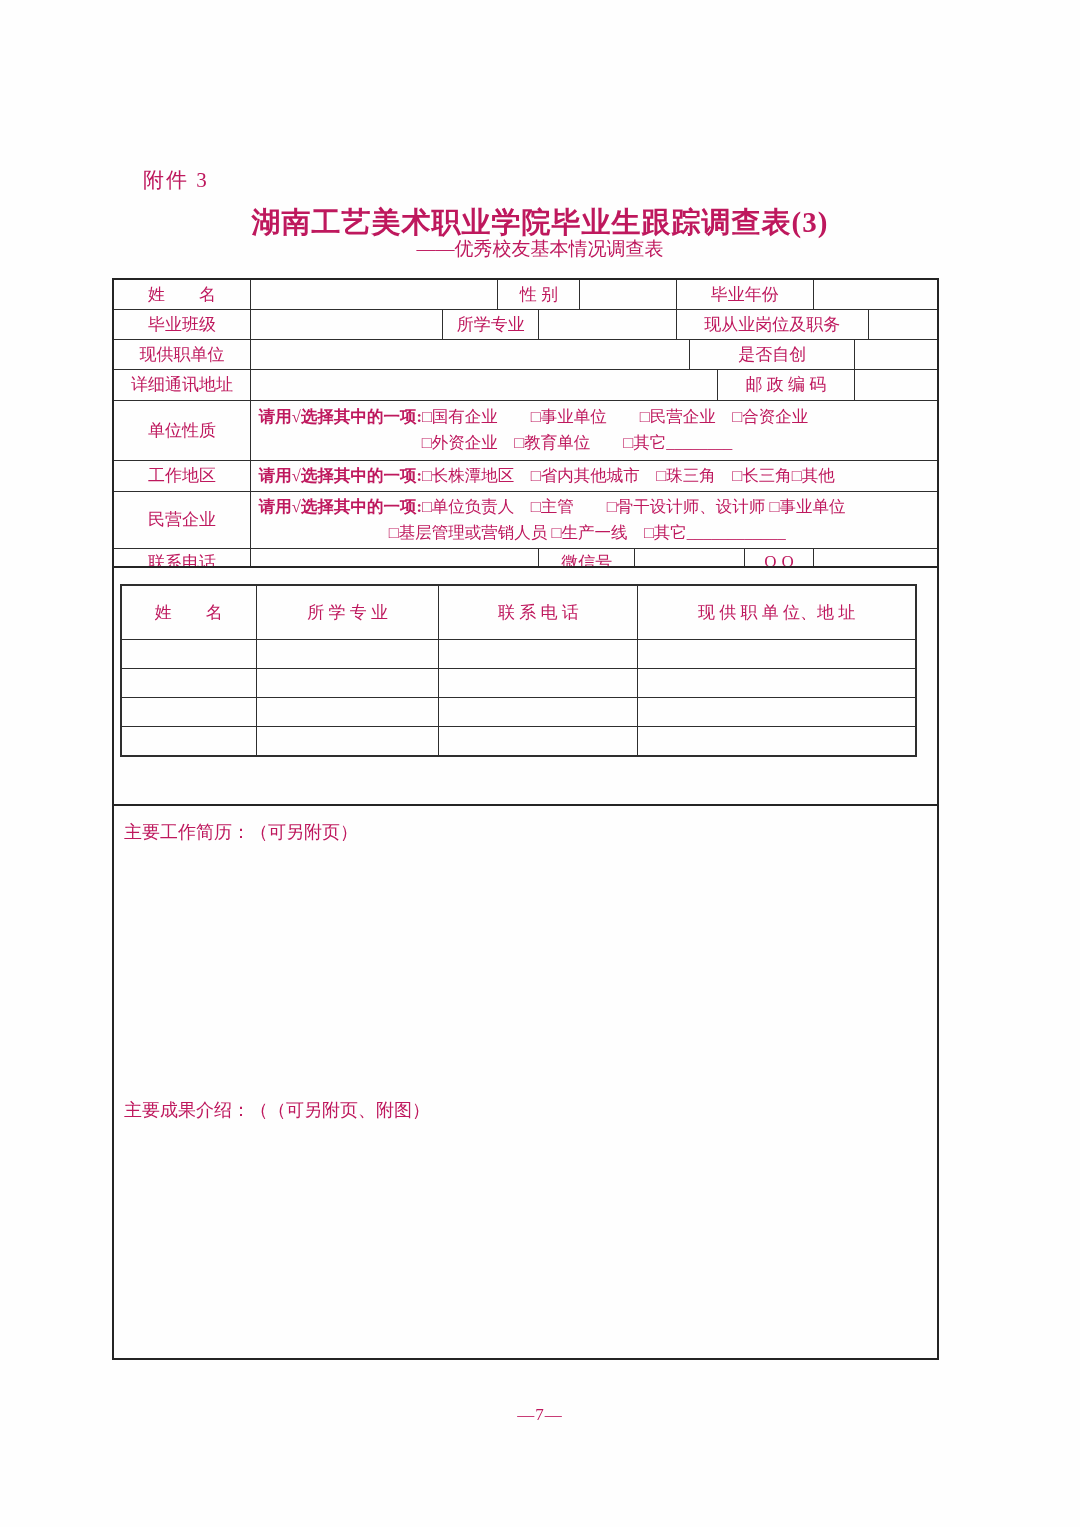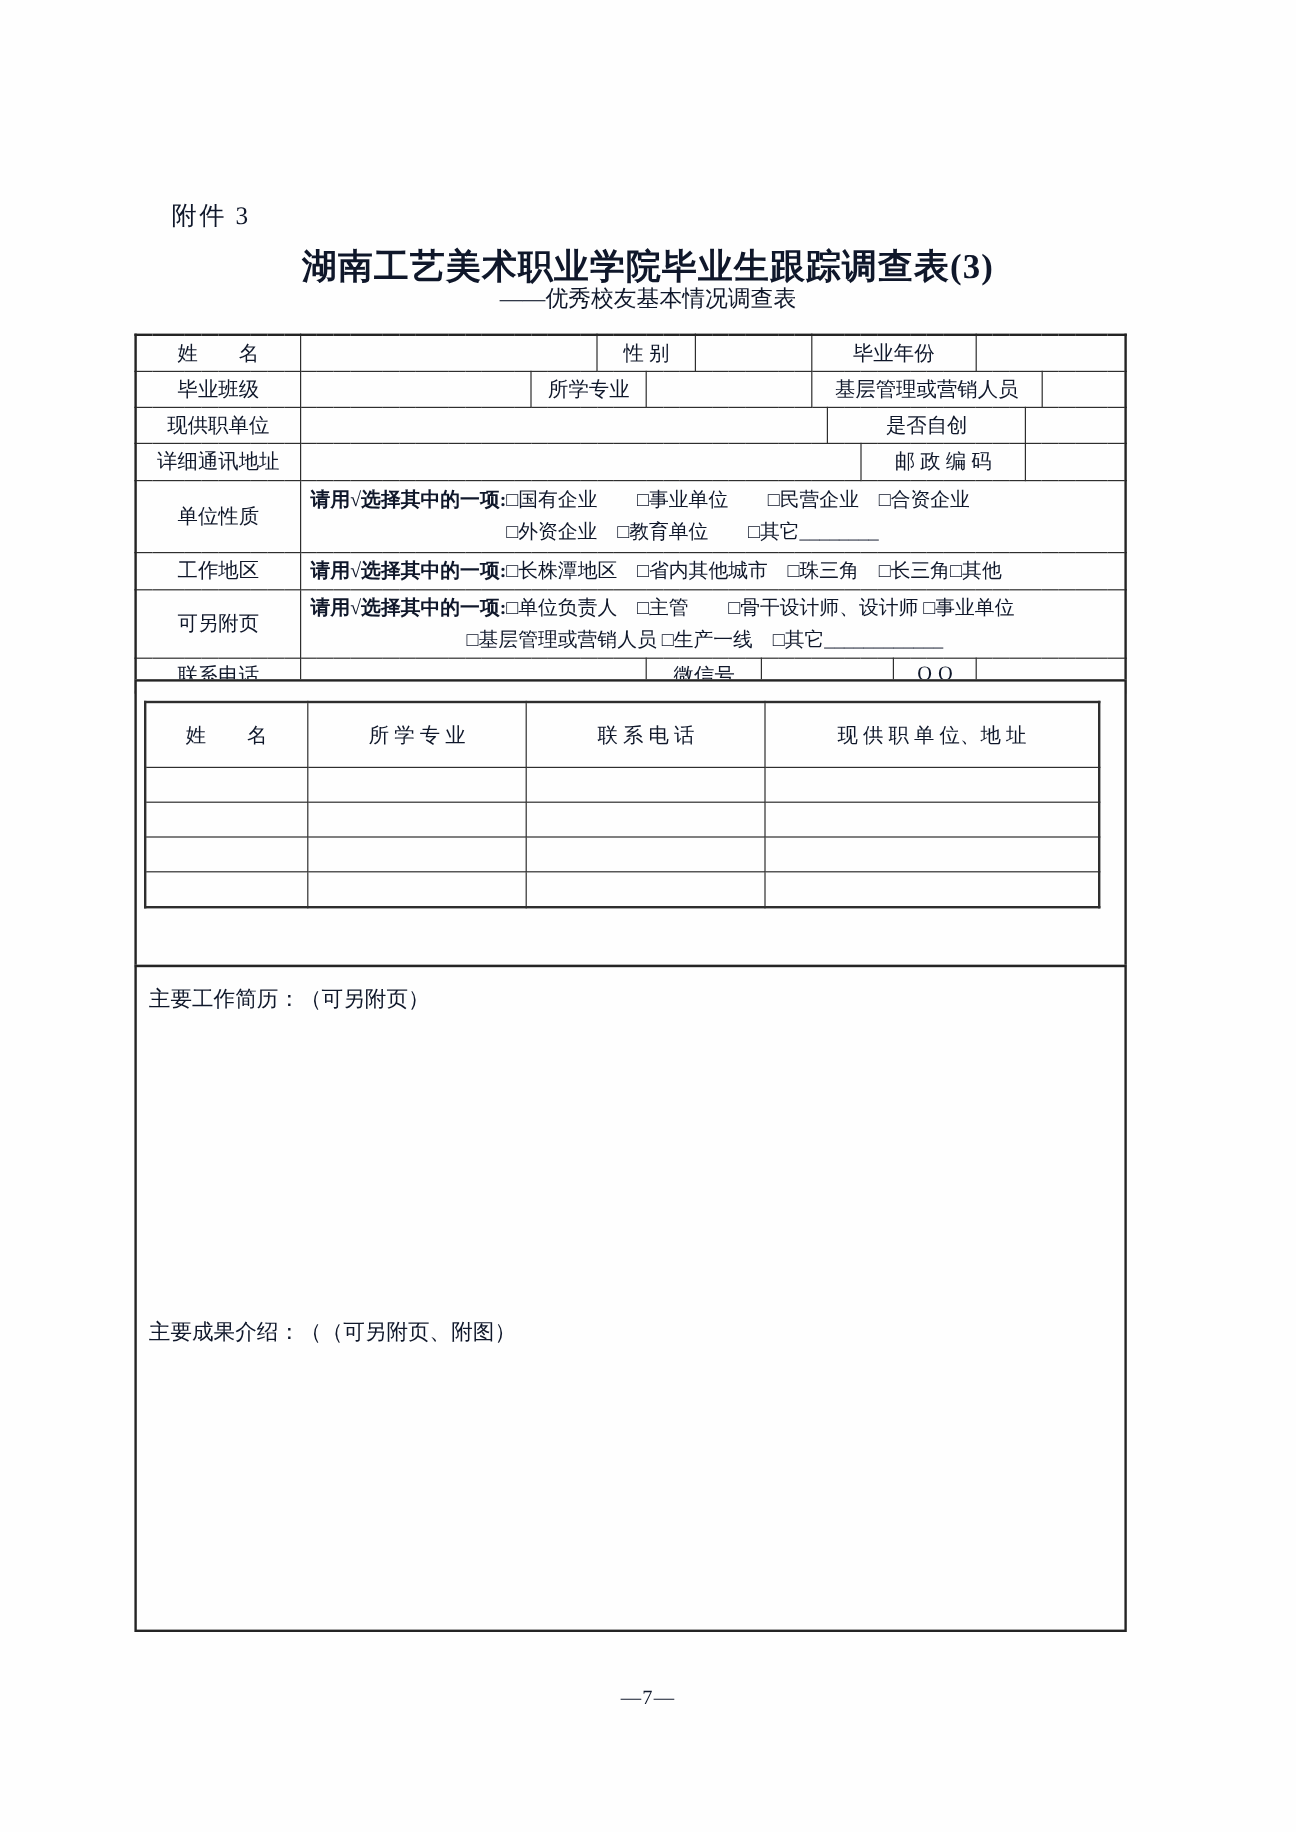--- a/index.html
+++ b/index.html
@@ -1,18 +1,18 @@
 <!DOCTYPE html>
 <html><head>
 <meta charset="utf-8">
 <style>
   html,body{margin:0;padding:0;background:#ffffff;}
   .page{
     position:relative;width:1080px;height:1527px;background:#fefefe;
-    font-family:"Liberation Serif","DejaVu Serif",serif;color:#0f172a;overflow:hidden;
+    font-family:"Liberation Serif","DejaVu Serif",serif;color:#be185d;overflow:hidden;
   }
   .attachment{position:absolute;left:143px;top:166px;font-size:21px;letter-spacing:2px;}
   .doc-title{position:absolute;left:0;top:203px;width:1080px;text-align:center;
     font-size:29px;font-weight:bold;letter-spacing:1px;margin:0;}
   .doc-subtitle{position:absolute;left:0;top:236px;width:1080px;text-align:center;font-size:19px;}
 
   table{border-collapse:collapse;table-layout:fixed;}
   td{padding:0;overflow:hidden;}
 
   
@@ -64,21 +64,21 @@
       <td colspan="6">性 别</td>
       <td colspan="7"></td>
       <td colspan="10">毕业年份</td>
       <td colspan="9"></td>
     </tr>
     <tr class="r30">
       <td colspan="10">毕业班级</td>
       <td colspan="14"></td>
       <td colspan="7">所学专业</td>
       <td colspan="10"></td>
-      <td colspan="14">基层管理或营销人员</td>
+      <td colspan="14">现从业岗位及职务</td>
       <td colspan="5"></td>
     </tr>
     <tr class="r30">
       <td colspan="10">现供职单位</td>
       <td colspan="32"></td>
       <td colspan="12">是否自创</td>
       <td colspan="6"></td>
     </tr>
     <tr class="r31">
       <td colspan="10">详细通讯地址</td>
@@ -93,21 +93,21 @@
         <div class="ln ln2a"><span>□外资企业　□教育单位　　□其它________</span></div>
       </td>
     </tr>
     <tr class="r29">
       <td colspan="10">工作地区</td>
       <td colspan="50" class="choice">
         <div class="ln"><span class="instr">请用√选择其中的一项:</span><span>□长株潭地区　□省内其他城市　□珠三角　□长三角□其他</span></div>
       </td>
     </tr>
     <tr class="r49">
-      <td colspan="10">可另附页</td>
+      <td colspan="10">民营企业</td>
       <td colspan="50" class="choice">
         <div class="ln"><span class="instr">请用√选择其中的一项:</span><span>□单位负责人　□主管　　□骨干设计师、设计师 □事业单位</span></div>
         <div class="ln ln2b"><span>□基层管理或营销人员 □生产一线　□其它____________</span></div>
       </td>
     </tr>
     <tr class="r29">
       <td colspan="10">联系电话</td>
       <td colspan="21"></td>
       <td colspan="7">微信号</td>
       <td colspan="8"></td>

